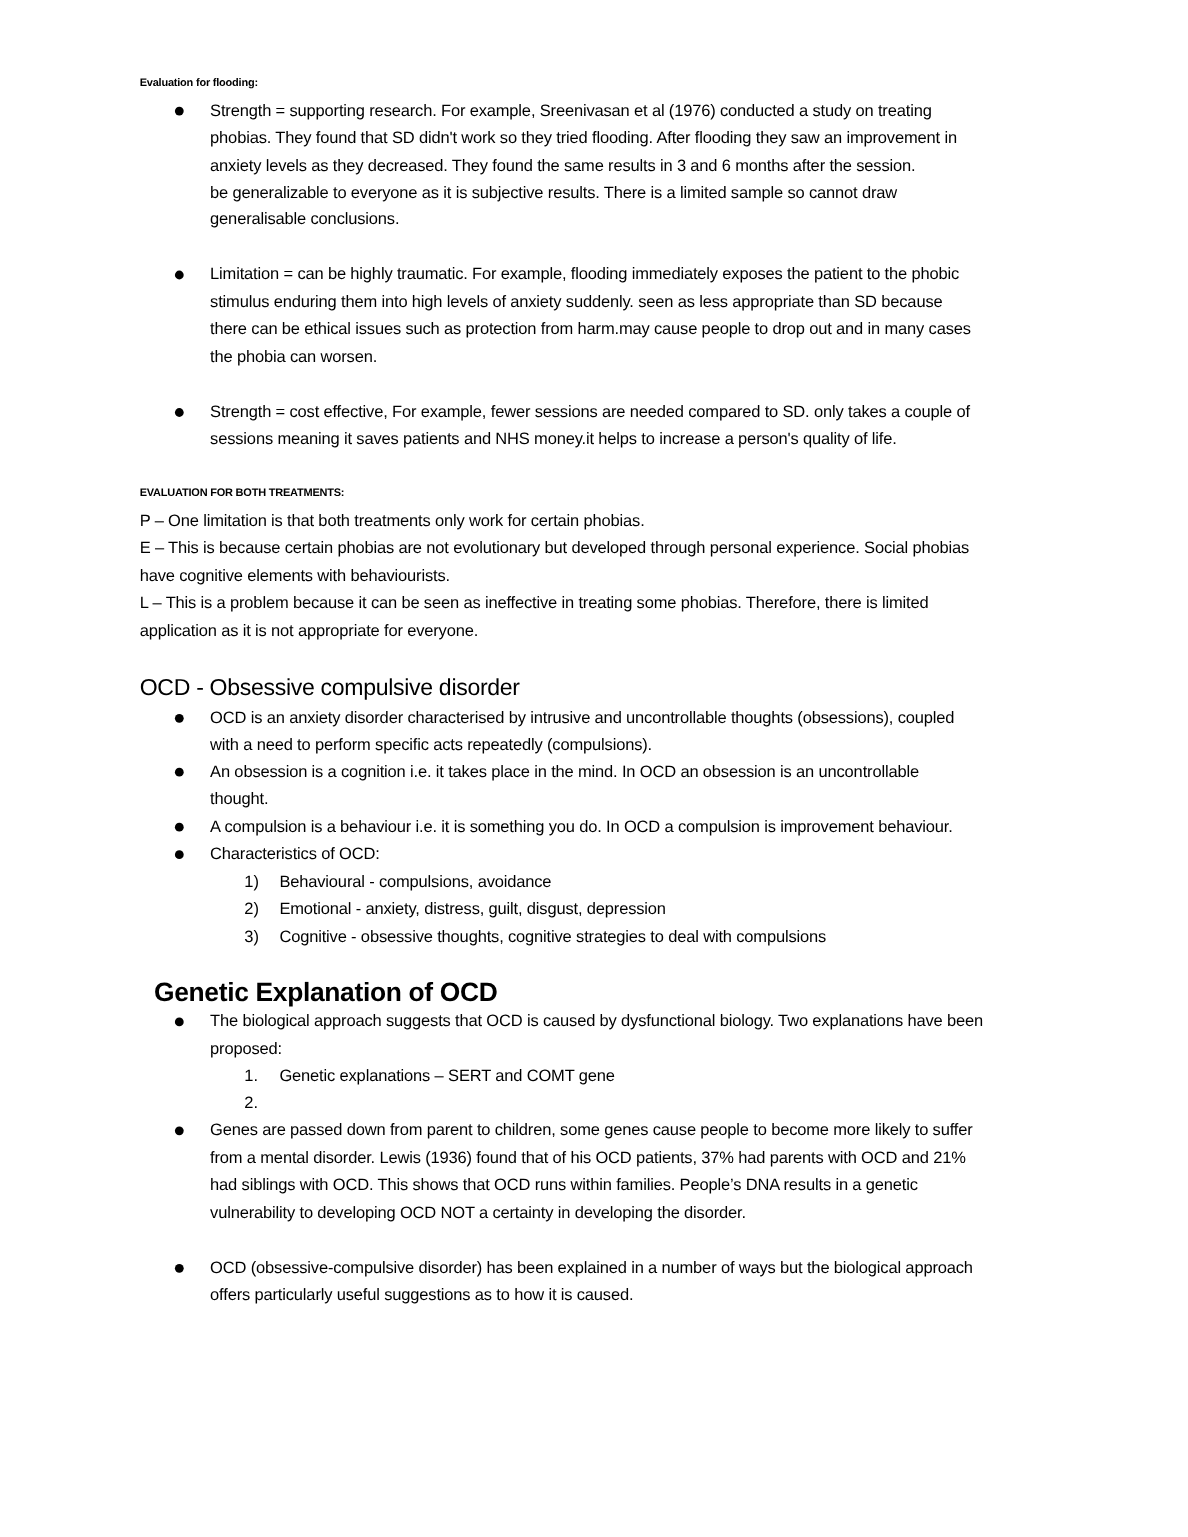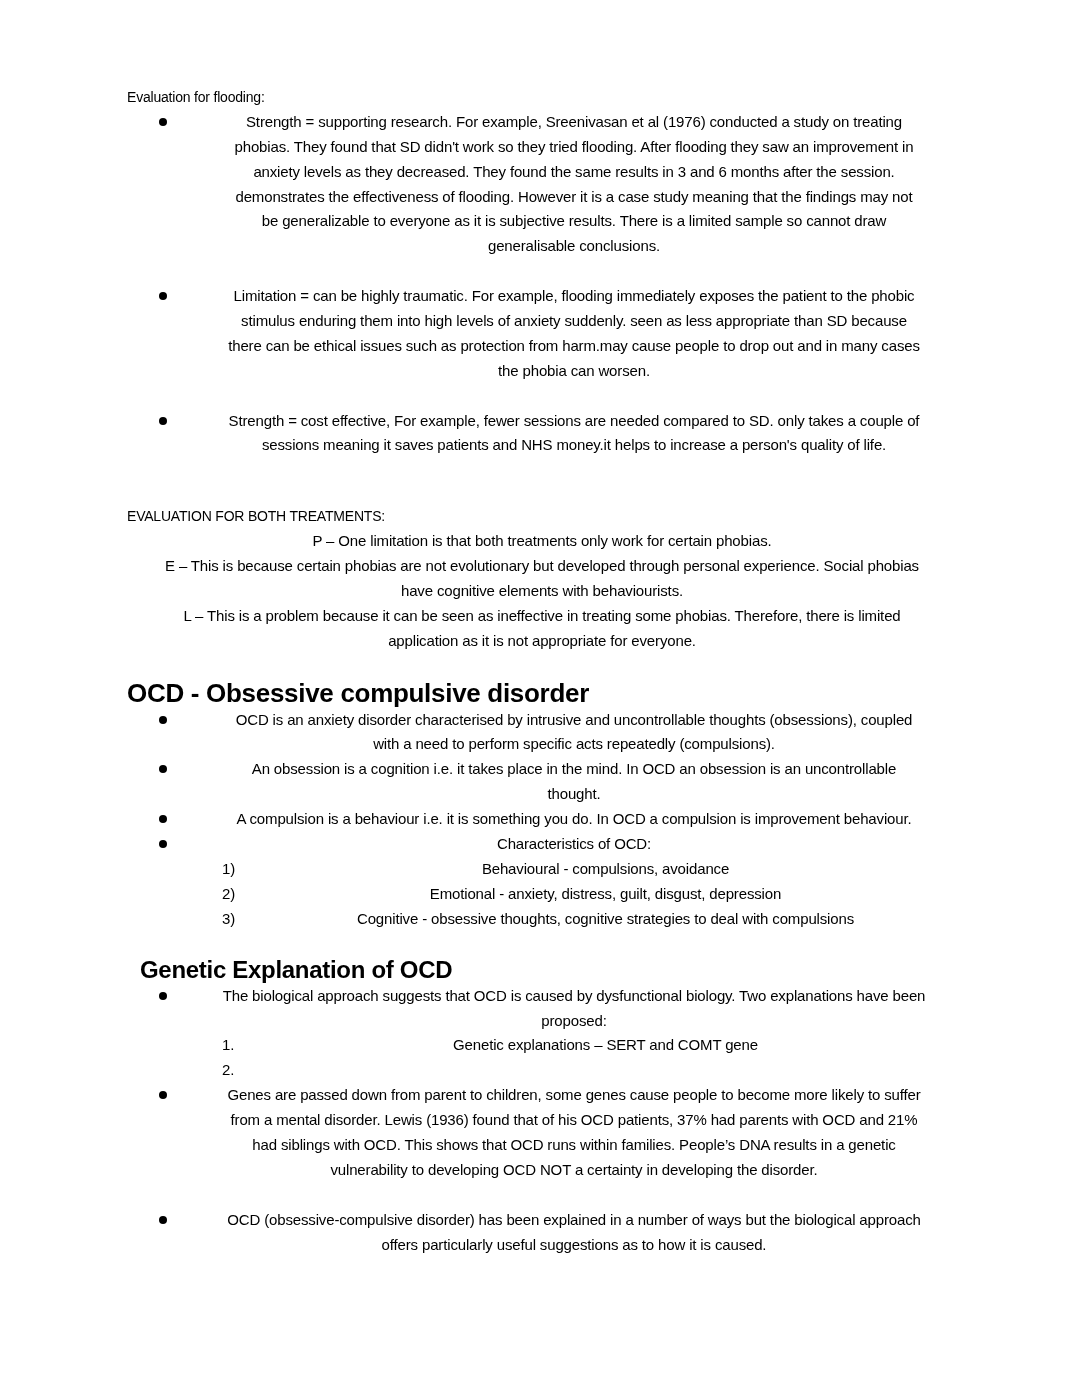--- a/index.html
+++ b/index.html
@@ -1,41 +1,40 @@
 <!DOCTYPE html>
 <html><head>
 <meta charset="utf-8">
 <style>
   html, body { margin: 0; padding: 0; background: #ffffff; }
   body { width: 1080px; height: 1397px; position: relative; overflow: hidden;
          font-family: "Liberation Sans", sans-serif; color: #000; }
   .page { position: absolute; left: 127px; top: 64px; width: 830px; }
-  .line { font-size: 15px; line-height: 24.9px; height: 24.9px; white-space: nowrap; letter-spacing: -0.15px; text-align: center; }
-  .bold-heading { font-weight: normal; font-size: 14px; line-height: 24.9px; height: 24.9px; letter-spacing: -0.2px; margin-top: 21px; }
-  .h2 { font-weight: bold; font-size: 26px; line-height: 30px; letter-spacing: -0.3px; }
+  .line { font-size: 15px; line-height: 24.9px; height: 24.9px; white-space: nowrap; letter-spacing: -0.15px; }
+  .bold-heading { font-weight: bold; font-size: 10px; line-height: 24.9px; height: 24.9px; letter-spacing: -0.2px; }
+  .h2 { font-weight: normal; font-size: 21px; line-height: 30px; letter-spacing: -0.3px; }
   .h3 { font-weight: bold; font-size: 24px; line-height: 28px; letter-spacing: -0.3px; margin-left: 13px; }
   .bullet { position: relative; padding-left: 64px; }
   .bullet .dot { position: absolute; left: 32px; top: 8px; width: 8px; height: 8px; border-radius: 50%; background: #000; }
   .numbered { position: relative; padding-left: 127px; }
   .numbered .num { position: absolute; left: 95px; top: 0; font-size: 15px; line-height: 24.9px; }
   .gap { height: 24.9px; }
 </style>
 </head>
 <body>
 
 <div class="page">
 
   <div class="bold-heading">Evaluation for flooding:</div>
 
   <div class="bullet">
     <span class="dot"></span>
     <div class="line">Strength = supporting research. For example, Sreenivasan et al (1976) conducted a study on treating</div>
     <div class="line">phobias. They found that SD didn't work so they tried flooding. After flooding they saw an improvement in</div>
     <div class="line">anxiety levels as they decreased. They found the same results in 3 and 6 months after the session.</div>
-    <div class="line">demonstrates the effectiveness of flooding. However it is a case study meaning that the findings may not</div>
     <div class="line">be generalizable to everyone as it is subjective results. There is a limited sample so cannot draw</div>
     <div class="line">generalisable conclusions.</div>
   </div>
   <div class="gap"></div>
 
   <div class="bullet">
     <span class="dot"></span>
     <div class="line">Limitation = can be highly traumatic. For example, flooding immediately exposes the patient to the phobic</div>
     <div class="line">stimulus enduring them into high levels of anxiety suddenly. seen as less appropriate than SD because</div>
     <div class="line">there can be ethical issues such as protection from harm.may cause people to drop out and in many cases</div>

